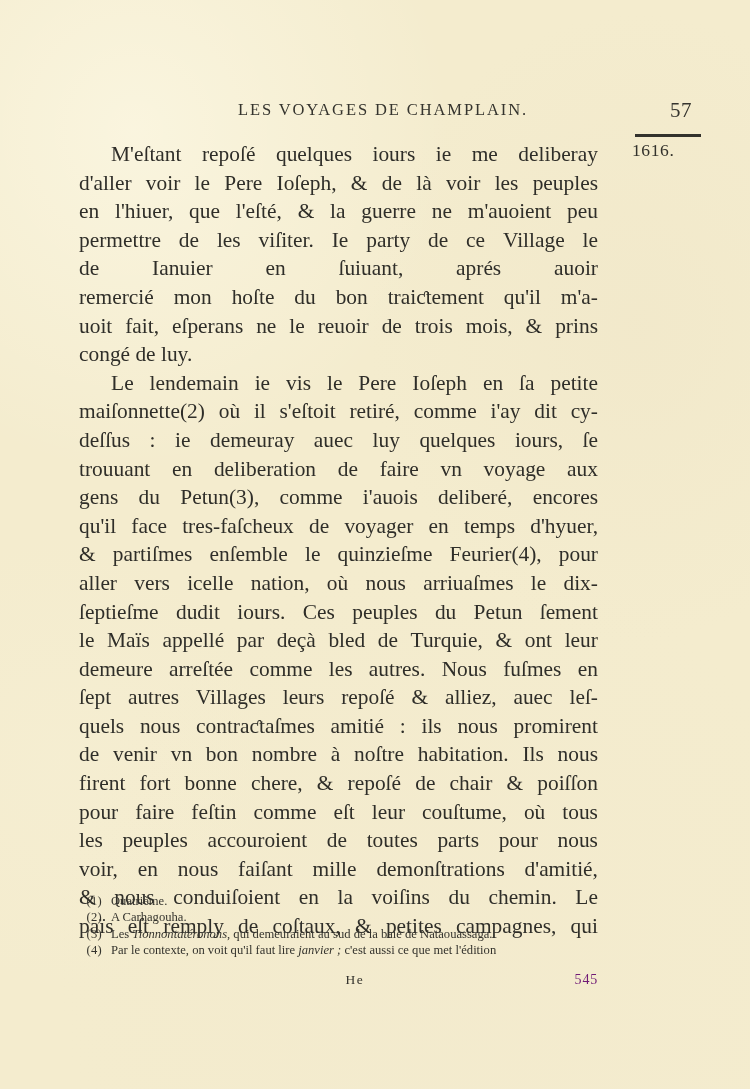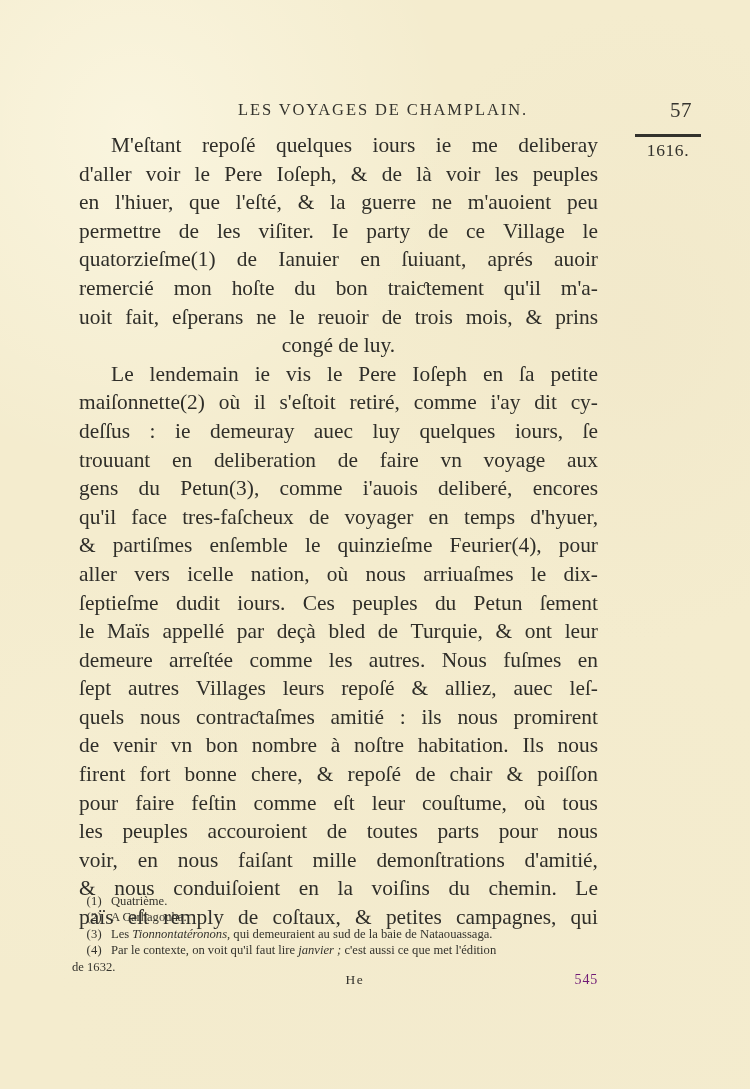--- a/index.html
+++ b/index.html
@@ -61,41 +61,40 @@
     color: #35342e;
     letter-spacing: 0.5px;
   }
 
   
   .margin-year {
     position: absolute;
     right: 46px;
     top: 134px;
     width: 72px;
-    text-align: center;
+    text-align: left;
   }
   .margin-year .rule {
     width: 66px;
     height: 2.5px;
     background: #33322c;
     margin: 0 auto 3px auto;
   }
   .margin-year .year {
     font-size: 17.5px;
     letter-spacing: 0.6px;
     color: #33322c;
   }
 
   
   .body-block {
     position: absolute;
     left: 79px;
-    top: 131px;
+    top: 140px;
     width: 519px;
-    text-align: center;
   }
   .para {
     font-size: 21.4px;
     line-height: 28.6px;
     color: #2f2e29;
     margin: 0;
   }
   .para .ln {
     display: block;
     white-space: nowrap;
@@ -223,21 +222,20 @@
           <span>les</span>
           <span>viſiter.</span>
           <span>Ie</span>
           <span>party</span>
           <span>de</span>
           <span>ce</span>
           <span>Village</span>
           <span>le</span>
         </span>
         <span class="ln j">
-          <span>quatorzieſme(1)</span>
           <span>de</span>
           <span>Ianuier</span>
           <span>en</span>
           <span>ſuiuant,</span>
           <span>aprés</span>
           <span>auoir</span>
         </span>
         <span class="ln j">
           <span>remercié</span>
           <span>mon</span>
@@ -478,20 +476,19 @@
           <span>qui</span>
         </span>
       </p>
   </div>
 
   <div class="footnotes" id="footnotes">
       <span class="fn-row"><span class="marker">(1)</span><span class="fn-text">Quatrième.</span></span>
       <span class="fn-row"><span class="marker">(2)</span><span class="fn-text">A Carhagouha.</span></span>
       <span class="fn-row"><span class="marker">(3)</span><span class="fn-text">Les <i>Tionnontatéronons</i>, qui demeuraient au sud de la baie de Nataouassaga.</span></span>
       <span class="fn-row"><span class="marker">(4)</span><span class="fn-text">Par le contexte, on voit qu'il faut lire <i>janvier ;</i> c'est aussi ce que met l'édition</span></span>
-      <span class="fn-cont">de 1632.</span>
     </div>
 
   <div class="page-foot">
     <div class="signature">He</div>
     <div class="foot-folio">545</div>
   </div>
 </div>
 
 </body></html>

